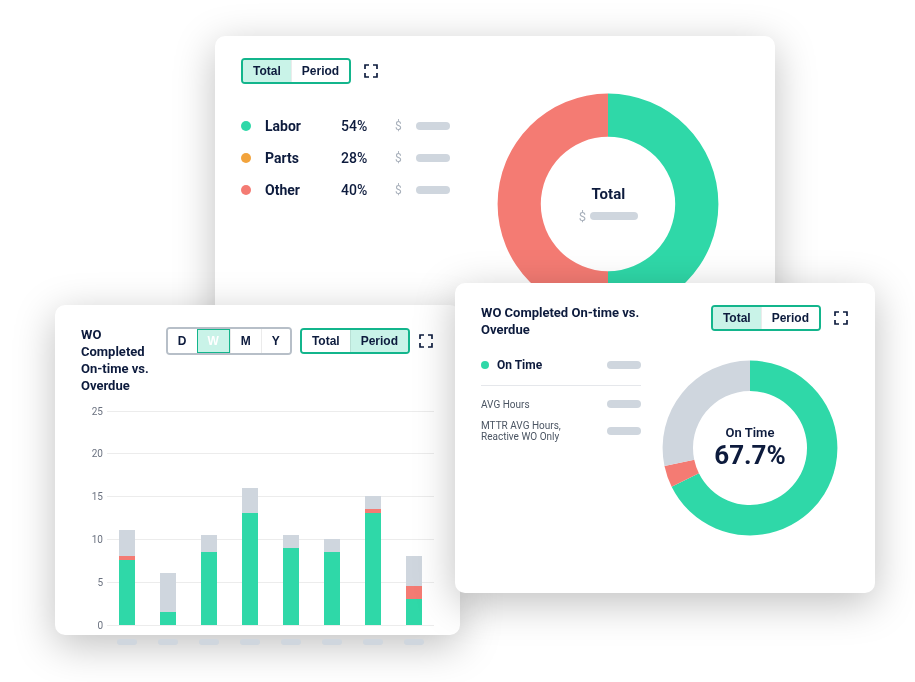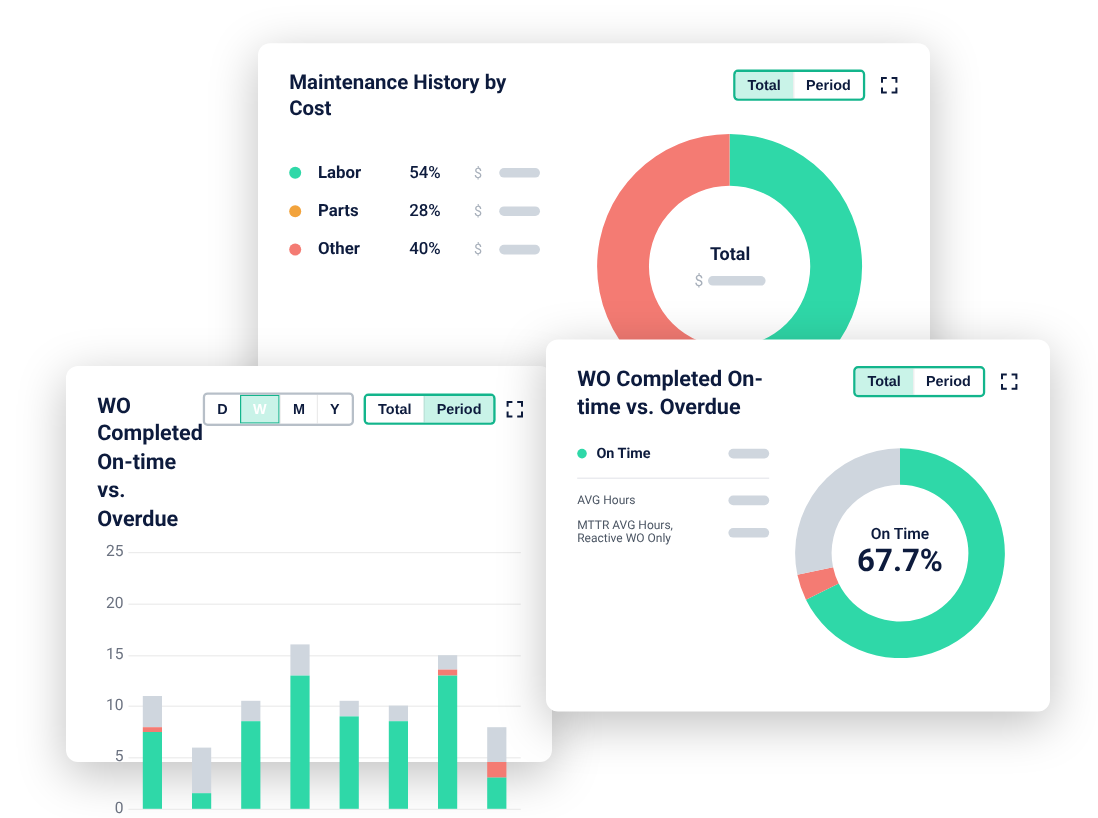--- a/index.html
+++ b/index.html
@@ -61,26 +61,26 @@
   .maint-body { display: flex; gap: 18px; }
   .maint-left { flex: 0 0 200px; }
   .maint-right { flex: 1; position: relative; display: flex; align-items: center; justify-content: center; }
   .donut-center {
     position: absolute; text-align: center;
   }
   .donut-label { font-weight: 700; font-size: 15px; color: #0d1b3d; }
   .donut-sub { color: #a8b0bb; margin-top: 6px; display: flex; align-items: center; gap: 4px; justify-content: center; font-size: 13px; }
 
   
-  .bar-title { font-size: 18px; font-weight: 700; color: #0d1b3d; max-width: 160px; line-height: 1.3; }
+  .bar-title { font-size: 13px; font-weight: 700; color: #0d1b3d; max-width: 160px; line-height: 1.3; }
   .bar-header { display: flex; justify-content: space-between; align-items: flex-start; }
   .bar-header-right { display: flex; align-items: center; gap: 8px; }
   .bar-area { position: relative; margin-top: 16px; height: 240px; }
   .y-axis { position: absolute; left: 0; top: 0; bottom: 26px; width: 22px; }
-  .y-tick { position: absolute; right: 0; font-size: 13px; color: #6b7280; transform: translateY(-50%); }
+  .y-tick { position: absolute; right: 0; font-size: 10px; color: #6b7280; transform: translateY(-50%); }
   .grid { position: absolute; left: 26px; right: 0; top: 0; bottom: 26px; }
   .grid-line { position: absolute; left: 0; right: 0; height: 1px; background: #ececec; }
   .bars { position: absolute; left: 26px; right: 0; bottom: 26px; top: 0; display: flex; justify-content: space-around; align-items: flex-end; }
   .bar-col { width: 16px; display: flex; flex-direction: column; justify-content: flex-end; height: 100%; }
   .bar-seg { width: 100%; }
   .x-labels { position: absolute; left: 26px; right: 0; bottom: 0; height: 18px; display: flex; justify-content: space-around; }
   .x-blur { height: 6px; width: 20px; background: #cfd6de; border-radius: 3px; margin-top: 6px; }
 
   
   .legend2-row { display: flex; align-items: center; gap: 8px; font-size: 12px; color: #0d1b3d; padding: 5px 0; }
@@ -93,21 +93,20 @@
   .donut-left { flex: 0 0 160px; }
   .donut-right { flex: 1; position: relative; display: flex; align-items: center; justify-content: center; }
   .big-pct { font-size: 26px; font-weight: 700; color: #0d1b3d; }
 
 </style>
 </head>
 <body>
 
 <div class="card" id="card-maint">
   <div class="card-header">
-    <div class="card-title">Maintenance History by Cost</div>
     <div class="card-header-right">
       <div class="seg light">
         <button class="active">Total</button>
         <button>Period</button>
       </div>
       <svg class="expand-icon" viewBox="0 0 24 24" fill="none" stroke="currentColor" stroke-width="2.5">
         <path d="M3 9V3h6M21 9V3h-6M3 15v6h6M21 15v6h-6"></path>
       </svg>
     </div>
   </div>

